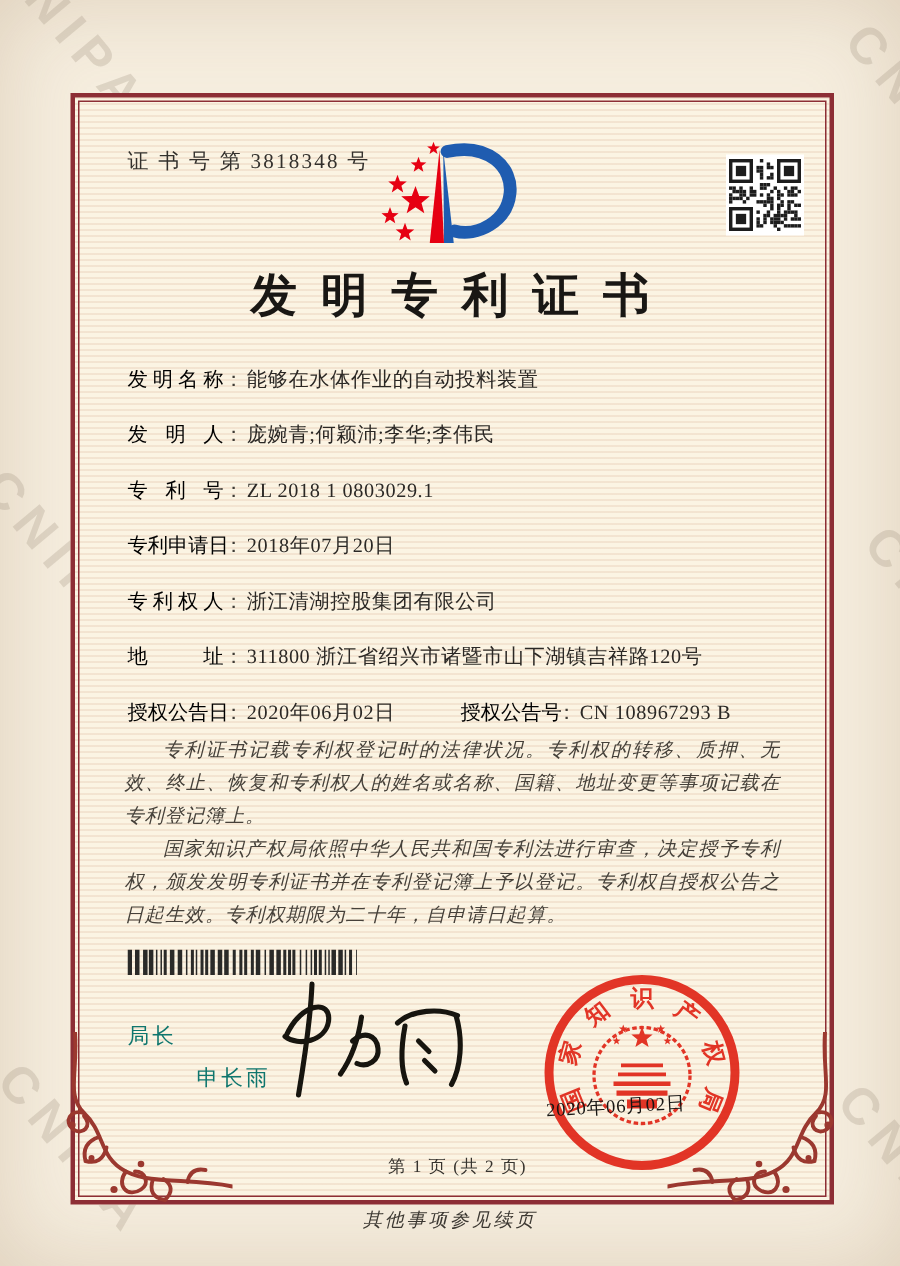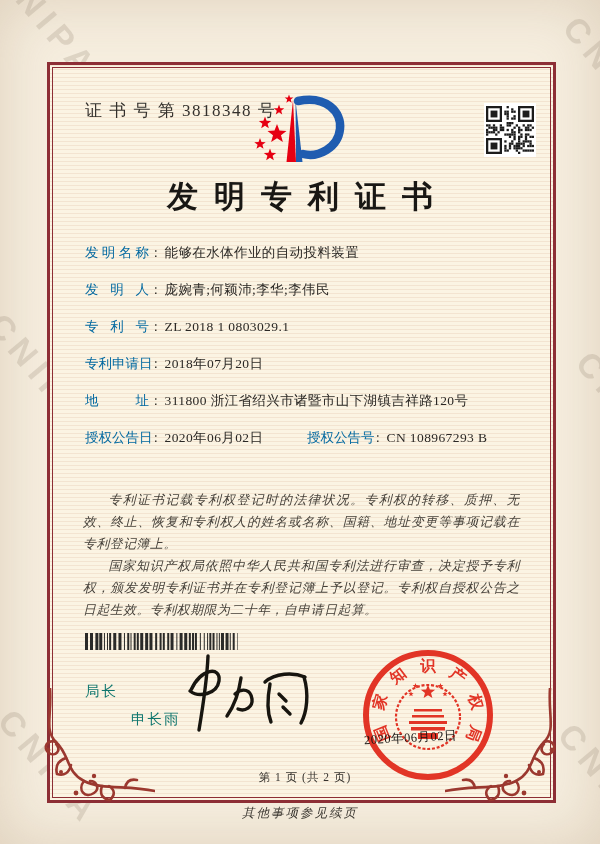--- a/index.html
+++ b/index.html
@@ -34,35 +34,35 @@
     background-image:repeating-linear-gradient(180deg,
       rgba(203,148,118,.17) 0px, rgba(203,148,118,.17) 1px,
       rgba(0,0,0,0) 1px, rgba(0,0,0,0) 4px);
   }
   .frame-inner{
     position:absolute;inset:2px;
     border:1px solid #8d2e35;
   }
   .cert-no{
     position:absolute;left:85px;top:99px;
-    font-size:17px;color:#33302c;letter-spacing:1.5px;
+    font-size:14px;color:#33302c;letter-spacing:1.5px;
   }
   .logo{position:absolute;left:252px;top:90px;width:110px;height:82px;}
   .qr{position:absolute;left:484px;top:103px;width:52px;height:54px;background:#ffffff;padding:2px;box-sizing:border-box;}
   .title{
     position:absolute;left:0;right:0;top:176px;
     text-align:center;font-size:31px;font-weight:600;color:#191714;
     letter-spacing:16px;padding-left:16px;
   }
   .fields{position:absolute;left:85px;top:244px;width:445px;}
   .frow{position:relative;height:37px;font-size:13.5px;color:#2f2c28;white-space:nowrap;}
   .flabel{
     display:inline-block;width:64px;
     text-align:justify;text-align-last:justify;
-    color:#0369a1;
+    color:#000000;
   }
   .fcolon{color:#403c36;}
   .fvalue{margin-left:2px;color:#2b2825;letter-spacing:.4px;}
   .fpair2{position:absolute;left:222px;top:0;}
   .paras{
     position:absolute;left:83px;top:489px;width:437px;
     font-size:12.8px;line-height:22px;color:#46413a;
     font-style:italic;letter-spacing:.6px;text-align:justify;
   }
   .paras p{margin:0;text-indent:2em;}
@@ -265,20 +265,23 @@
     <div class="frow">
       <span class="flabel">发明人</span><span class="fcolon">：</span><span class="fvalue">庞婉青;何颖沛;李华;李伟民</span>
     </div>
     <div class="frow">
       <span class="flabel">专利号</span><span class="fcolon">：</span><span class="fvalue">ZL 2018 1 0803029.1</span>
     </div>
     <div class="frow">
       <span class="flabel">专利申请日</span><span class="fcolon">：</span><span class="fvalue">2018年07月20日</span>
     </div>
     <div class="frow">
+      <span class="flabel">专利权人</span><span class="fcolon">：</span><span class="fvalue">浙江清湖控股集团有限公司</span>
+    </div>
+    <div class="frow">
       <span class="flabel">地址</span><span class="fcolon">：</span><span class="fvalue">311800 浙江省绍兴市诸暨市山下湖镇吉祥路120号</span>
     </div>
     <div class="frow">
       <span class="flabel">授权公告日</span><span class="fcolon">：</span><span class="fvalue">2020年06月02日</span>
       <span class="fpair2">
         <span class="flabel">授权公告号</span><span class="fcolon">：</span><span class="fvalue">CN 108967293 B</span>
       </span>
     </div>
   </div>
 

